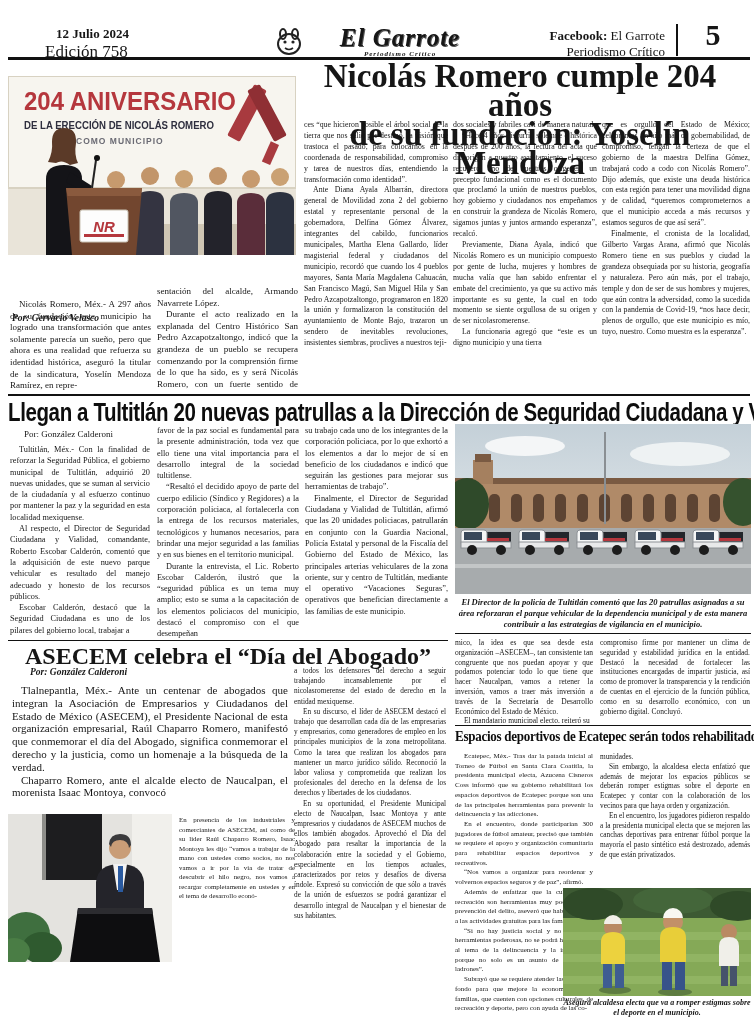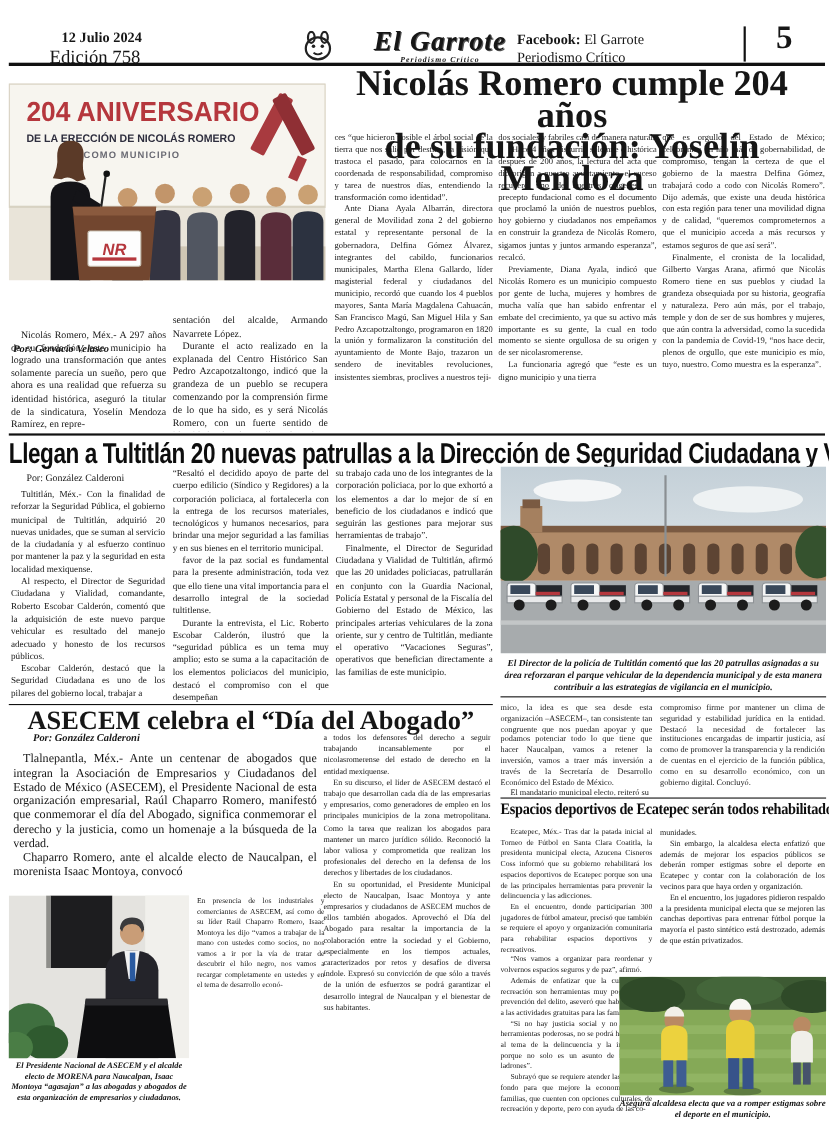--- a/index.html
+++ b/index.html
@@ -7,21 +7,21 @@
         font-family:"Liberation Serif","DejaVu Serif",serif;color:#161616;overflow:hidden;}
   .abs{position:absolute;}
   
   #mast-date{left:56px;top:26px;font-weight:bold;font-size:13px;}
   #mast-ed{left:45px;top:42px;font-size:17px;}
   #mast-logo{left:300px;top:24px;width:200px;text-align:center;}
   #mast-logo .lg-title{font-size:25px;font-weight:bold;font-style:italic;letter-spacing:1px;
         text-shadow:1px 1px 0 #555;}
   #mast-logo .lg-sub{font-size:7px;font-weight:bold;font-style:italic;letter-spacing:1px;margin-top:-2px;}
   #mascot{left:276px;top:28px;}
-  #mast-fb{left:470px;top:28px;width:195px;font-size:13px;line-height:16px;}
+  #mast-fb{left:470px;top:28px;width:195px;text-align:right;font-size:13px;line-height:16px;}
   #mast-fb b{font-weight:bold;}
   #mast-vr{left:676px;top:24px;width:2px;height:32px;background:#111;}
   #mast-pn{left:688px;top:18px;font-size:30px;font-weight:bold;width:50px;text-align:center;}
   #mast-rule{left:8px;top:57px;width:742px;height:3px;background:#111;}
   
   .hl-serif{font-weight:bold;text-align:center;font-family:"Liberation Serif",serif;}
   .byline{font-size:9.5px;font-weight:bold;font-style:italic;}
   .byline.plain{font-weight:normal;font-style:normal;font-size:9px;}
   .caption{font-weight:bold;font-style:italic;text-align:center;}
   .col{text-align:justify;overflow:hidden;}
@@ -203,22 +203,22 @@
     <span>Llegan a Tultitlán 20 nuevas patrullas a la Dirección de Seguridad Ciudadana y Vialidad</span>
   </div>
   <div class="abs byline plain" id="t-by">Por: González Calderoni</div>
 
   <div class="abs col" id="tc1">
       <p>Tultitlán, Méx.- Con la finalidad de reforzar la Seguridad Pública, el gobierno municipal de Tultitlán, adquirió 20 nuevas unidades, que se suman al servicio de la ciudadanía y al esfuerzo continuo por mantener la paz y la seguridad en esta localidad mexiquense.</p>
       <p>Al respecto, el Director de Seguridad Ciudadana y Vialidad, comandante, Roberto Escobar Calderón, comentó que la adquisición de este nuevo parque vehicular es resultado del manejo adecuado y honesto de los recursos públicos.</p>
       <p>Escobar Calderón, destacó que la Seguridad Ciudadana es uno de los pilares del gobierno local, trabajar a</p>
     </div>
   <div class="abs col flush" id="tc2">
+      <p>favor de la paz social es fundamental para la presente administración, toda vez que ello tiene una vital importancia para el desarrollo integral de la sociedad tultitlense.</p>
       <p>“Resaltó el decidido apoyo de parte del cuerpo edilicio (Síndico y Regidores) a la corporación policiaca, al fortalecerla con la entrega de los recursos materiales, tecnológicos y humanos necesarios, para brindar una mejor seguridad a las familias y en sus bienes en el territorio municipal.</p>
-      <p>favor de la paz social es fundamental para la presente administración, toda vez que ello tiene una vital importancia para el desarrollo integral de la sociedad tultitlense.</p>
       <p>Durante la entrevista, el Lic. Roberto Escobar Calderón, ilustró que la “seguridad pública es un tema muy amplio; esto se suma a la capacitación de los elementos policiacos del municipio, destacó el compromiso con el que desempeñan</p>
     </div>
   <div class="abs col flush" id="tc3">
       <p>su trabajo cada uno de los integrantes de la corporación policiaca, por lo que exhortó a los elementos a dar lo mejor de sí en beneficio de los ciudadanos e indicó que seguirán las gestiones para mejorar sus herramientas de trabajo”.</p>
       <p>Finalmente, el Director de Seguridad Ciudadana y Vialidad de Tultitlán, afirmó que las 20 unidades policiacas, patrullarán en conjunto con la Guardia Nacional, Policía Estatal y personal de la Fiscalía del Gobierno del Estado de México, las principales arterias vehiculares de la zona oriente, sur y centro de Tultitlán, mediante el operativo “Vacaciones Seguras”, operativos que benefician directamente a las familias de este municipio.</p>
     </div>
 
   <div class="abs" id="t-photo">
     <svg width="296" height="170" viewBox="0 0 296 170">
       <defs>
@@ -333,21 +333,20 @@
       </g>
       <path d="M70 94 h74 l8 54 h-90 z" fill="#0e0e10"></path>
       <path d="M70 94 h74 l1 6 h-76 z" fill="#2c2c30"></path>
       <g>
         <ellipse cx="18" cy="120" rx="24" ry="22" fill="#3f6f3f"></ellipse>
         <ellipse cx="34" cy="134" rx="20" ry="16" fill="#2f5a2f"></ellipse>
         <ellipse cx="6" cy="138" rx="16" ry="14" fill="#4a7d45"></ellipse>
       </g>
     </svg>
   </div>
-  <div class="abs caption" id="as-cap">El Presidente Nacional de ASECEM y el alcalde electo de MORENA para Naucalpan, Isaac Montoya “agasajan” a las abogadas y abogados de esta organización de empresarios y ciudadanos.</div>
 
   <div class="abs col flush" id="asA2">
       <p>En presencia de los industriales y comerciantes de ASECEM, así como de su líder Raúl Chaparro Romero, Isaac Montoya les dijo “vamos a trabajar de la mano con ustedes como socios, no nos vamos a ir por la vía de tratar de descubrir el hilo negro, nos vamos a recargar completamente en ustedes y en el tema de desarrollo econó-</p>
     </div>
   <div class="abs col flush" id="asB">
       <p>a todos los defensores del derecho a seguir trabajando incansablemente por el nicolasromerense del estado de derecho en la entidad mexiquense.</p>
       <p>En su discurso, el líder de ASECEM destacó el trabajo que desarrollan cada día de las empresarias y empresarios, como generadores de empleo en los principales municipios de la zona metropolitana. Como la tarea que realizan los abogados para mantener un marco jurídico sólido. Reconoció la labor valiosa y comprometida que realizan los profesionales del derecho en la defensa de los derechos y libertades de los ciudadanos.</p>
       <p>En su oportunidad, el Presidente Municipal electo de Naucalpan, Isaac Montoya y ante empresarios y ciudadanos de ASECEM muchos de ellos también abogados. Aprovechó el Día del Abogado para resaltar la importancia de la colaboración entre la sociedad y el Gobierno, especialmente en los tiempos actuales, caracterizados por retos y desafíos de diversa índole. Expresó su convicción de que sólo a través de la unión de esfuerzos se podrá garantizar el desarrollo integral de Naucalpan y el bienestar de sus habitantes.</p>
     </div>
   <div class="abs col flush" id="asC">

